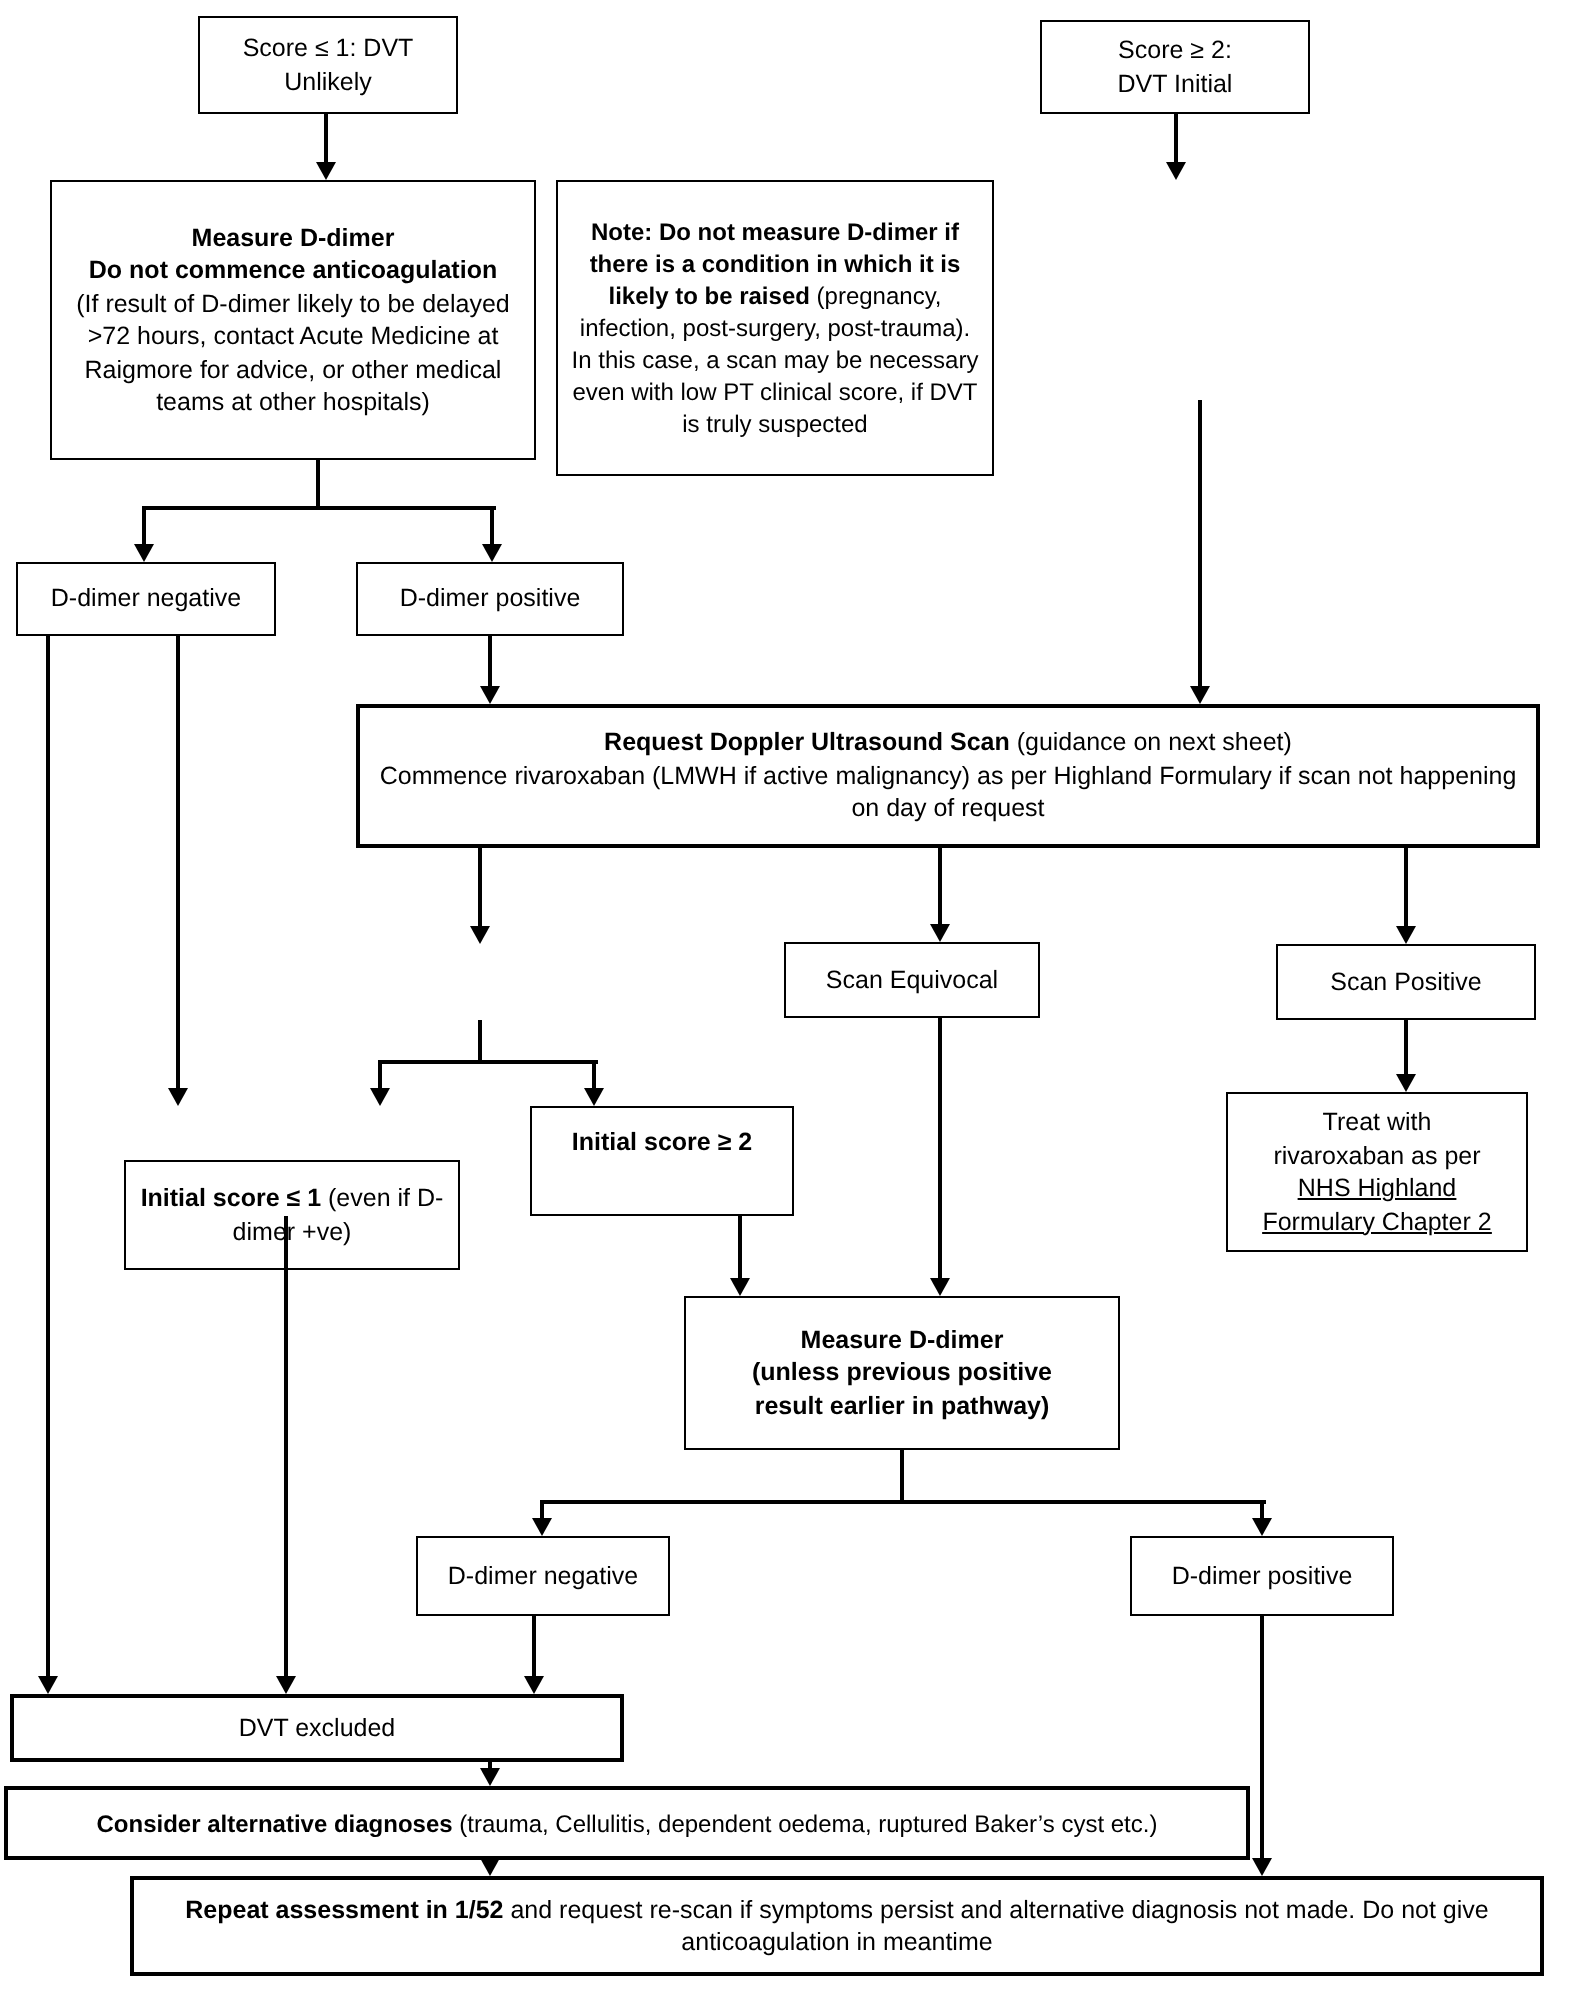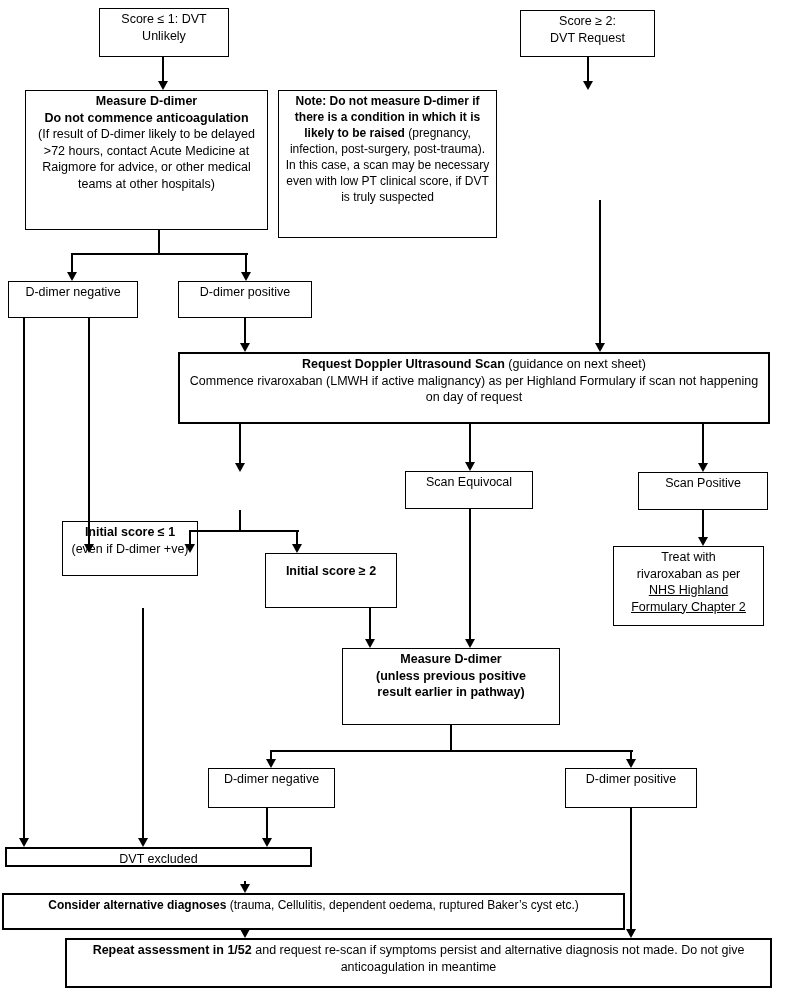--- a/index.html
+++ b/index.html
@@ -1,19 +1,19 @@
 <!DOCTYPE html>
 <html><head>
 <meta charset="utf-8">
 <style>
   html,body{margin:0;padding:0;background:#ffffff;}
   #canvas{position:relative;width:787px;height:998px;background:#ffffff;overflow:hidden;
           font-family:"Liberation Sans",sans-serif;color:#000;}
   .node{position:absolute;box-sizing:border-box;border:1.5px solid #000;background:#fff;
-        display:flex;flex-direction:column;align-items:center;justify-content:flex-start;
+        display:flex;flex-direction:column;align-items:center;justify-content:center;
         text-align:center;font-size:12.5px;line-height:16.5px;padding:2px 6px;}
   .node.thick{border-width:2px;}
   .node.top{justify-content:flex-start;padding-top:6px;}
   .node.sm{font-size:12px;line-height:16px;}
   .node.nowrap{white-space:nowrap;}
   .vline{position:absolute;width:2px;background:#000;}
   .hline{position:absolute;height:2px;background:#000;}
   .arrowhead{position:absolute;width:0;height:0;border-left:5px solid transparent;
              border-right:5px solid transparent;border-top:9px solid #000;}
   .linklines{text-decoration:underline;cursor:pointer;}
@@ -25,21 +25,21 @@
 
 <div id="canvas">
 
   <div class="node" style="left:99px;top:8px;width:130px;height:49px">
     <div>Score ≤ 1: DVT</div>
     <div>Unlikely</div>
   </div>
 
   <div class="node" style="left:520px;top:10px;width:135px;height:47px">
     <div>Score ≥ 2:</div>
-    <div>DVT Request</div>
+    <div>DVT Initial</div>
   </div>
 
   <div class="node" style="left:25px;top:90px;width:243px;height:140px">
     <div><b>Measure D-dimer</b></div>
     <div><b>Do not commence anticoagulation</b></div>
     <div>(If result of D-dimer likely to be delayed &gt;72 hours, contact Acute Medicine at Raigmore for advice, or other medical teams at other hospitals)</div>
   </div>
 
   <div class="node sm" style="left:278px;top:90px;width:219px;height:148px">
     <div><b>Note: Do not measure D-dimer if there is a condition in which it is likely to be raised</b><span> (pregnancy, infection, post-surgery, post-trauma). In this case, a scan may be necessary even with low PT clinical score, if DVT is truly suspected</span></div>
@@ -52,28 +52,28 @@
 
   <div class="node" style="left:178px;top:281px;width:134px;height:37px">
     <span>D-dimer positive</span>
   </div>
 
   <div class="node thick" style="left:178px;top:352px;width:592px;height:72px">
     <div><b>Request Doppler Ultrasound Scan</b><span> (guidance on next sheet)</span></div>
     <div>Commence rivaroxaban (LMWH if active malignancy) as per Highland Formulary if scan not happening on day of request</div>
   </div>
 
-  <div class="node" style="left:405px;top:471px;width:128px;height:38px">
+  <div class="node" style="left:392px;top:471px;width:128px;height:38px">
     <span>Scan Equivocal</span>
   </div>
   <div class="node" style="left:638px;top:472px;width:130px;height:38px">
     <span>Scan Positive</span>
   </div>
 
-  <div class="node" style="left:62px;top:521px;width:136px;height:55px">
+  <div class="node" style="left:62px;top:580px;width:168px;height:55px">
     <div><b>Initial score ≤ 1</b><span> (even if D-dimer +ve)</span></div>
   </div>
 
   <div class="node top" style="left:265px;top:553px;width:132px;height:55px;padding-top:9px">
     <b>Initial score ≥ 2</b>
   </div>
 
   <div class="node" style="left:613px;top:546px;width:151px;height:80px">
     <div>Treat with</div>
     <div>rivaroxaban as per</div>
@@ -89,21 +89,21 @@
     <div><b>result earlier in pathway)</b></div>
   </div>
 
   <div class="node" style="left:208px;top:768px;width:127px;height:40px">
     <span>D-dimer negative</span>
   </div>
   <div class="node" style="left:565px;top:768px;width:132px;height:40px">
     <span>D-dimer positive</span>
   </div>
 
-  <div class="node thick" style="left:5px;top:847px;width:307px;height:20px">
+  <div class="node thick" style="left:5px;top:847px;width:307px;height:34px">
     <span>DVT excluded</span>
   </div>
 
   <div class="node thick sm nowrap" style="left:2px;top:893px;width:623px;height:37px">
     <div><b>Consider alternative diagnoses</b><span> (trauma, Cellulitis, dependent oedema, ruptured Baker’s cyst etc.)</span></div>
   </div>
 
   <div class="node thick" style="left:65px;top:938px;width:707px;height:50px">
     <div><b>Repeat assessment in 1/52</b><span> and request re-scan if symptoms persist and alternative diagnosis not made. Do not give anticoagulation in meantime</span></div>
   </div>

